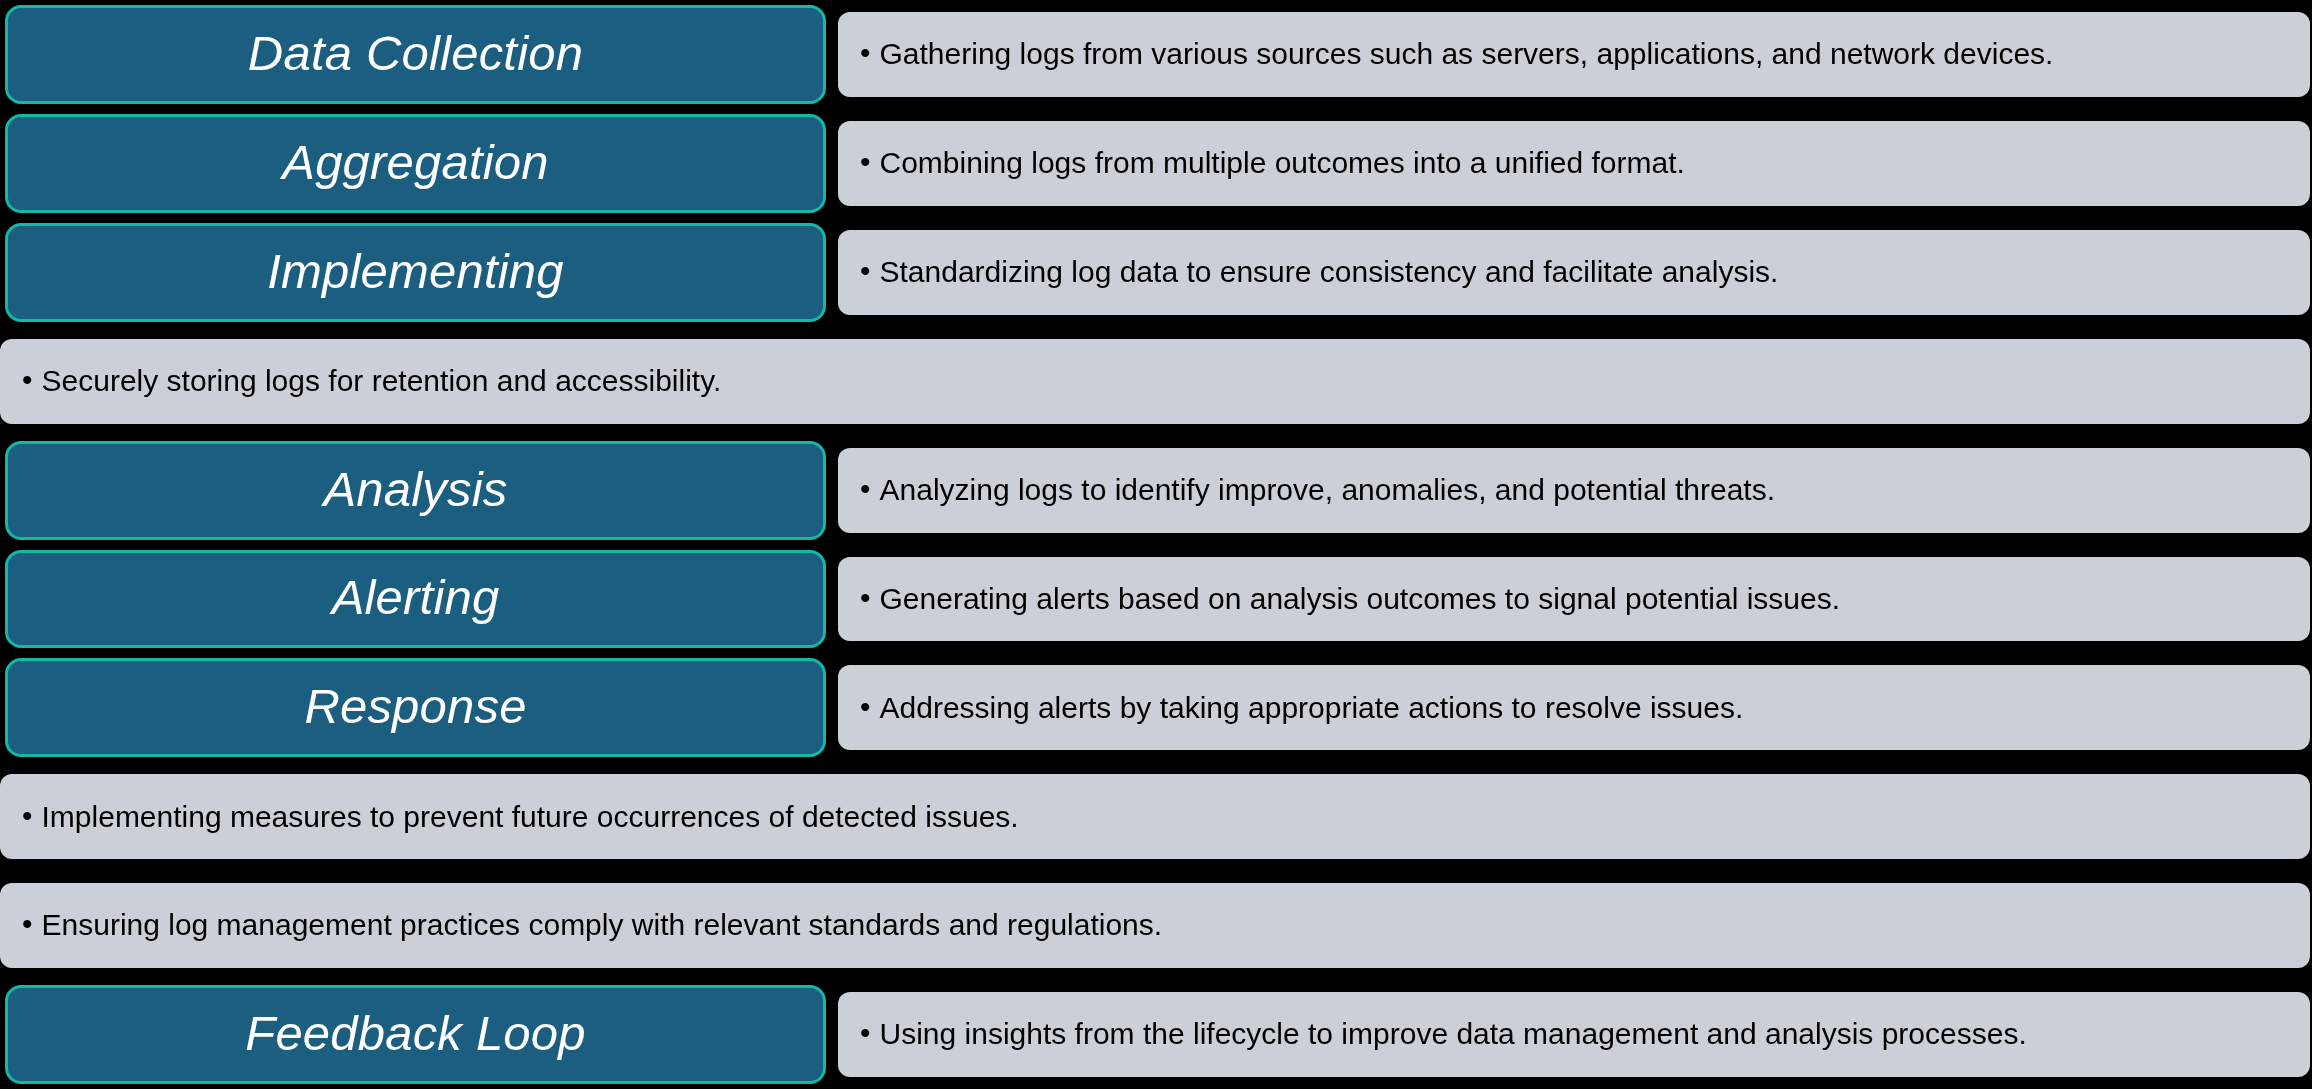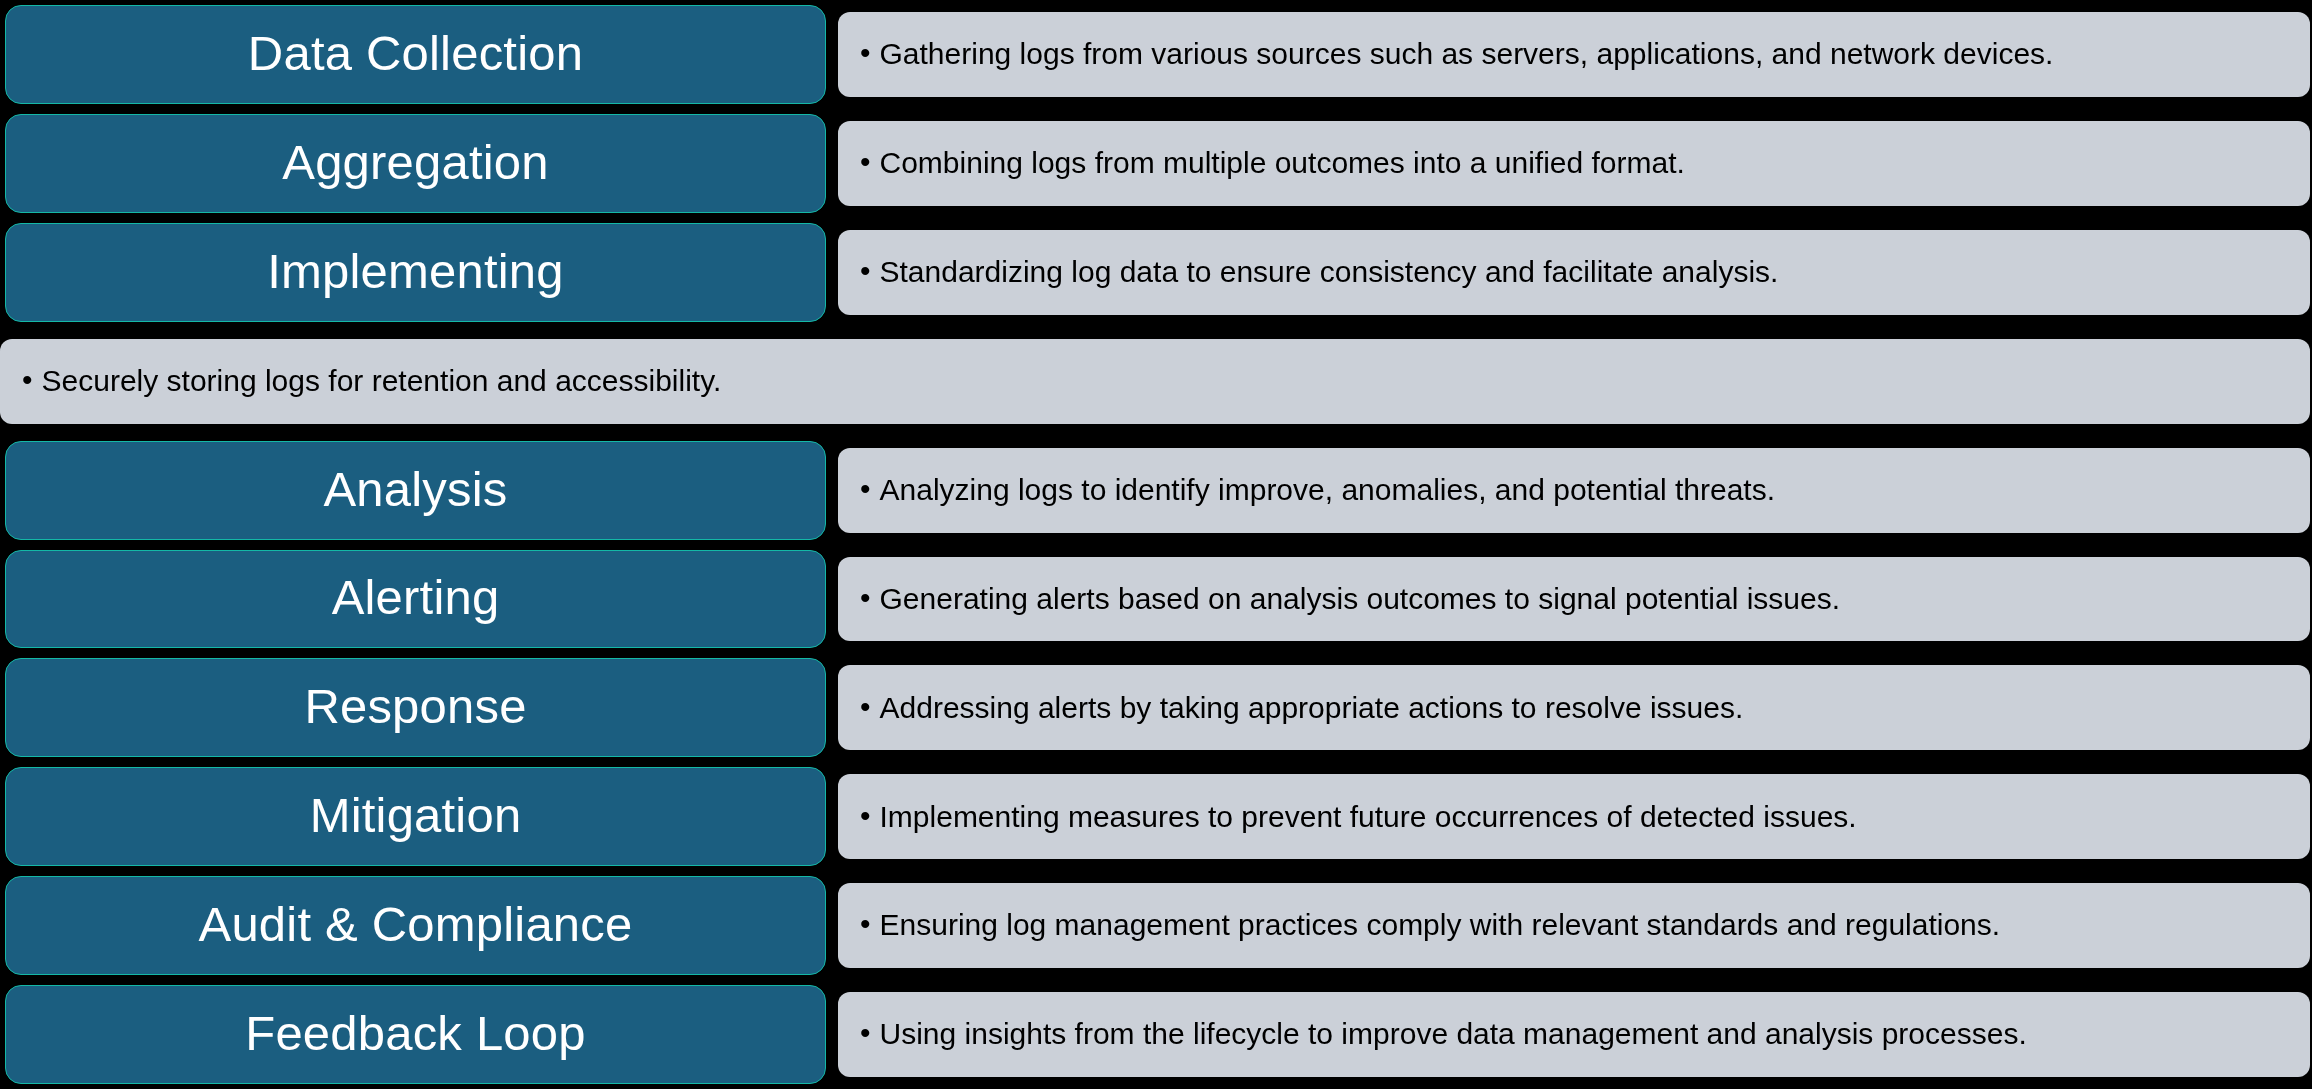--- a/index.html
+++ b/index.html
@@ -41,27 +41,28 @@
     display: flex;
     align-items: stretch;
     justify-content: flex-start;
   }
 
   .stage-chip {
     position: relative;
     margin: 5px 12px 5px 5px;
     flex: 1 1 auto;
     background: #1B5E80;
-    border: 1px solid #14b8a6;
+    border: 3px solid #14b8a6;
     border-radius: 16px;
     box-sizing: border-box;
     display: flex;
     align-items: center;
     justify-content: center;
     overflow: hidden;
+    font-style: italic;
   }
 
   .stage-label {
     color: #FFFFFF;
     font-size: 49px;
     font-weight: 400;
     line-height: 1;
     letter-spacing: 0.2px;
     white-space: nowrap;
     text-align: center;
@@ -216,41 +217,31 @@
       <div class="desc-panel">
         <div class="desc-text">
           <span class="bullet-glyph">•</span>
           <span>Addressing alerts by taking appropriate actions to resolve issues.</span>
         </div>
       </div>
     </div>
   </div>
 
   <div class="row">
-    <div class="stage-cell">
-      <div class="stage-chip">
-        <span class="stage-label">Mitigation</span>
-      </div>
-    </div>
     <div class="desc-cell">
       <div class="desc-panel">
         <div class="desc-text">
           <span class="bullet-glyph">•</span>
           <span>Implementing measures to prevent future occurrences of detected issues.</span>
         </div>
       </div>
     </div>
   </div>
 
   <div class="row">
-    <div class="stage-cell">
-      <div class="stage-chip">
-        <span class="stage-label">Audit &amp; Compliance</span>
-      </div>
-    </div>
     <div class="desc-cell">
       <div class="desc-panel">
         <div class="desc-text">
           <span class="bullet-glyph">•</span>
           <span>Ensuring log management practices comply with relevant standards and regulations.</span>
         </div>
       </div>
     </div>
   </div>
 

